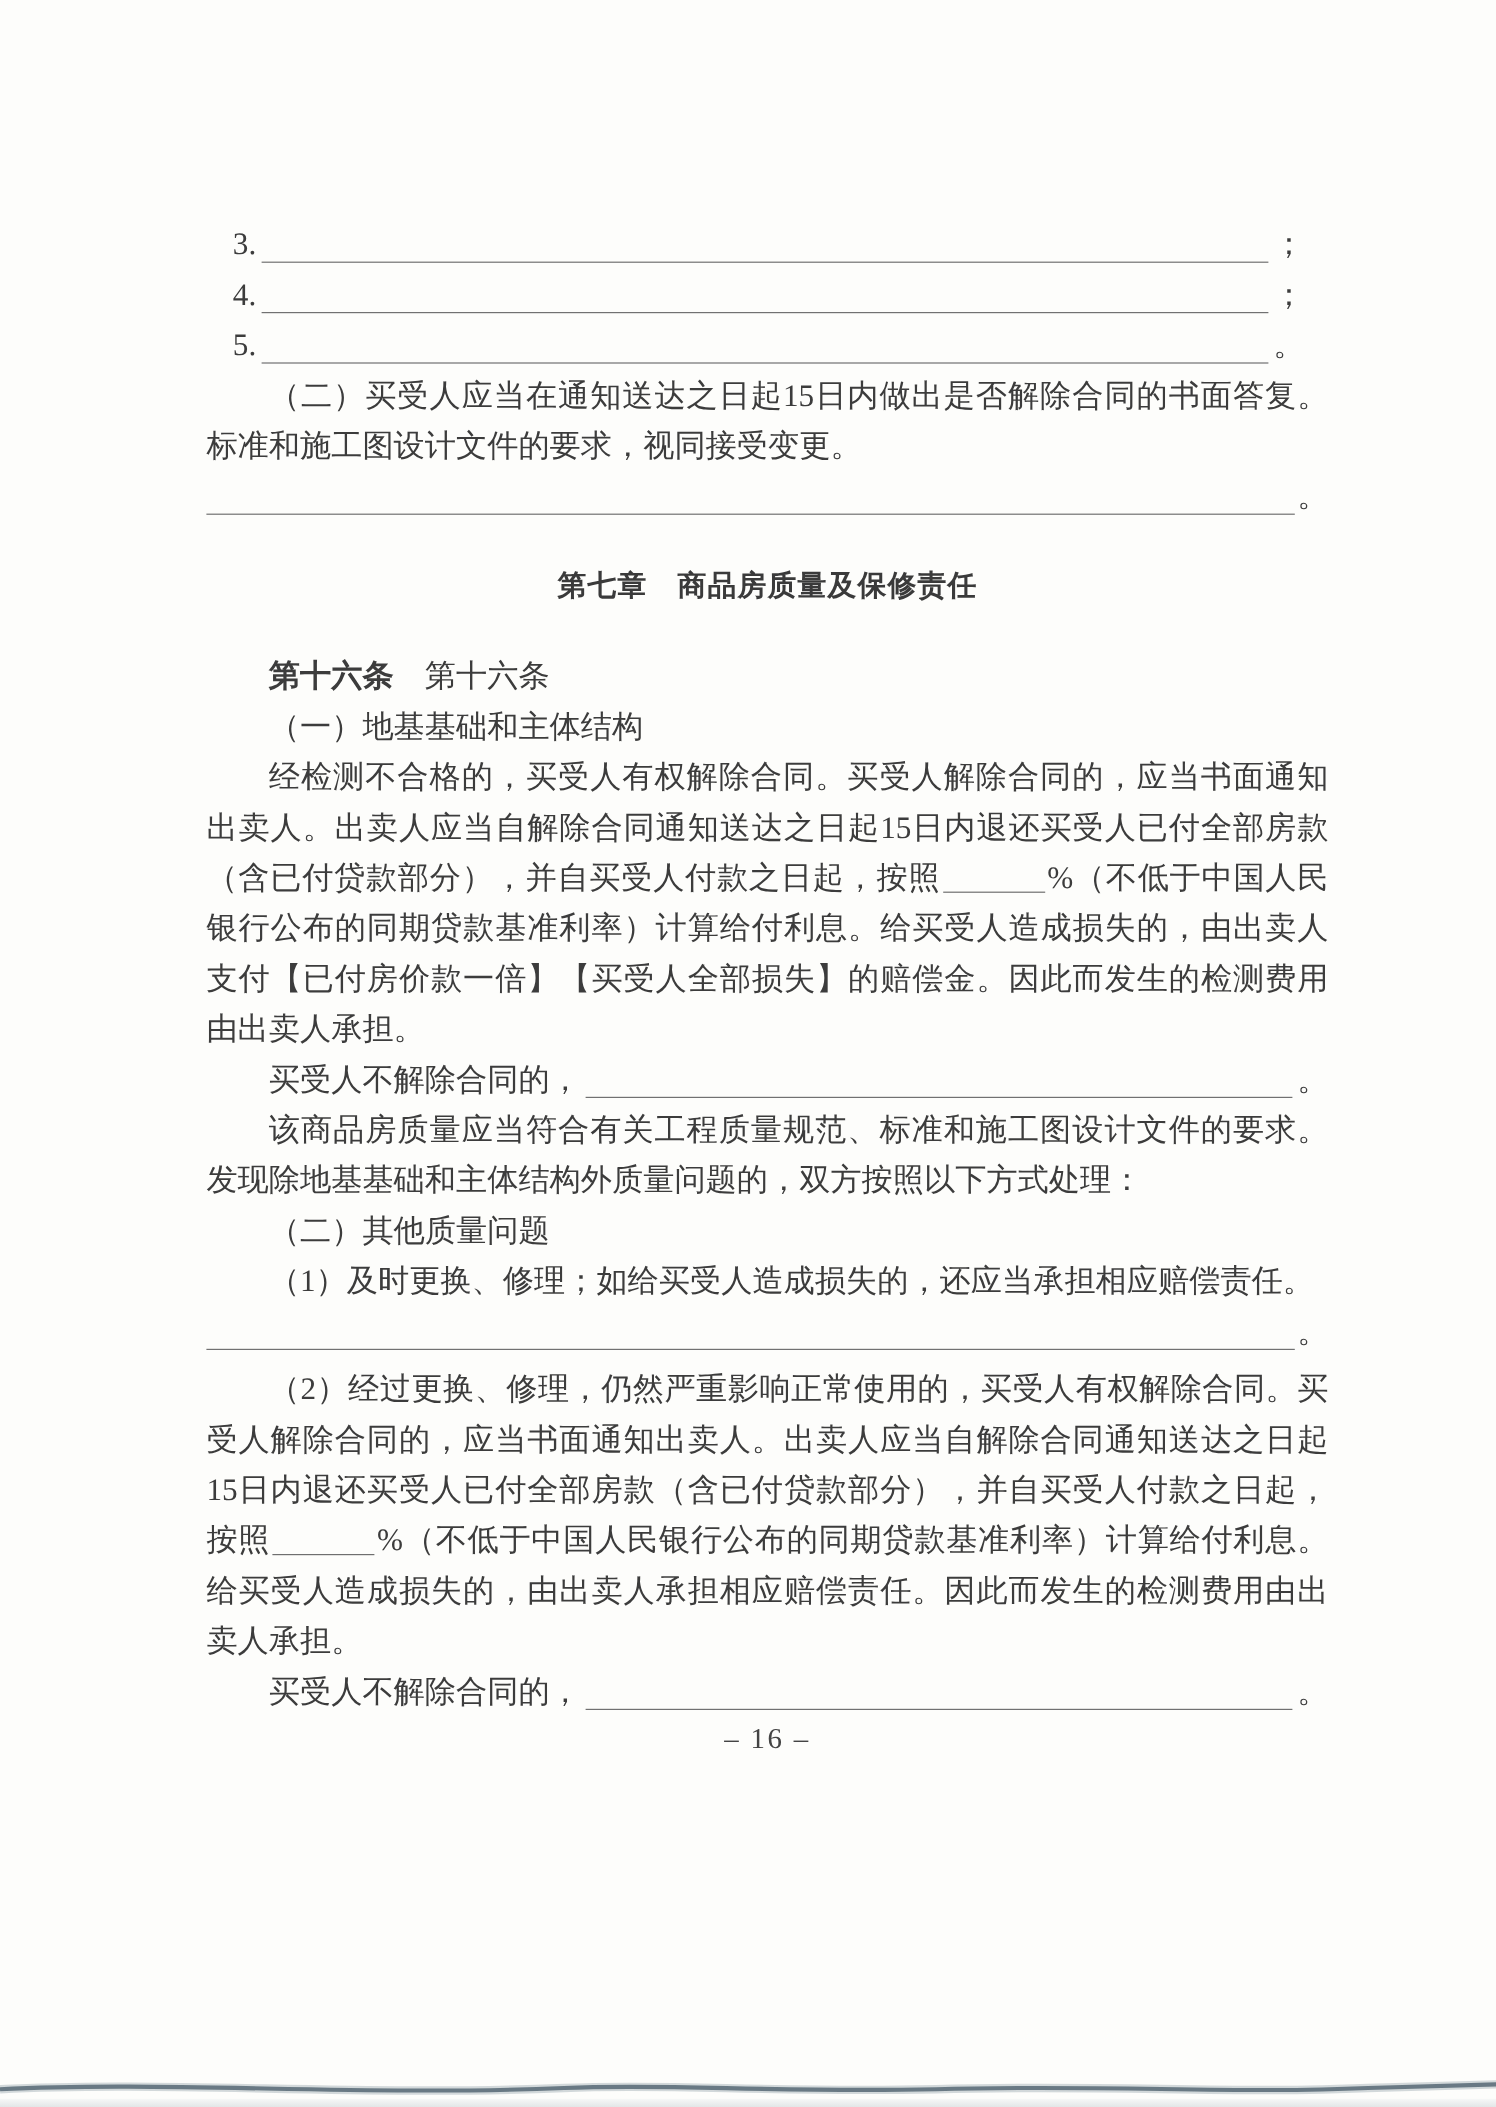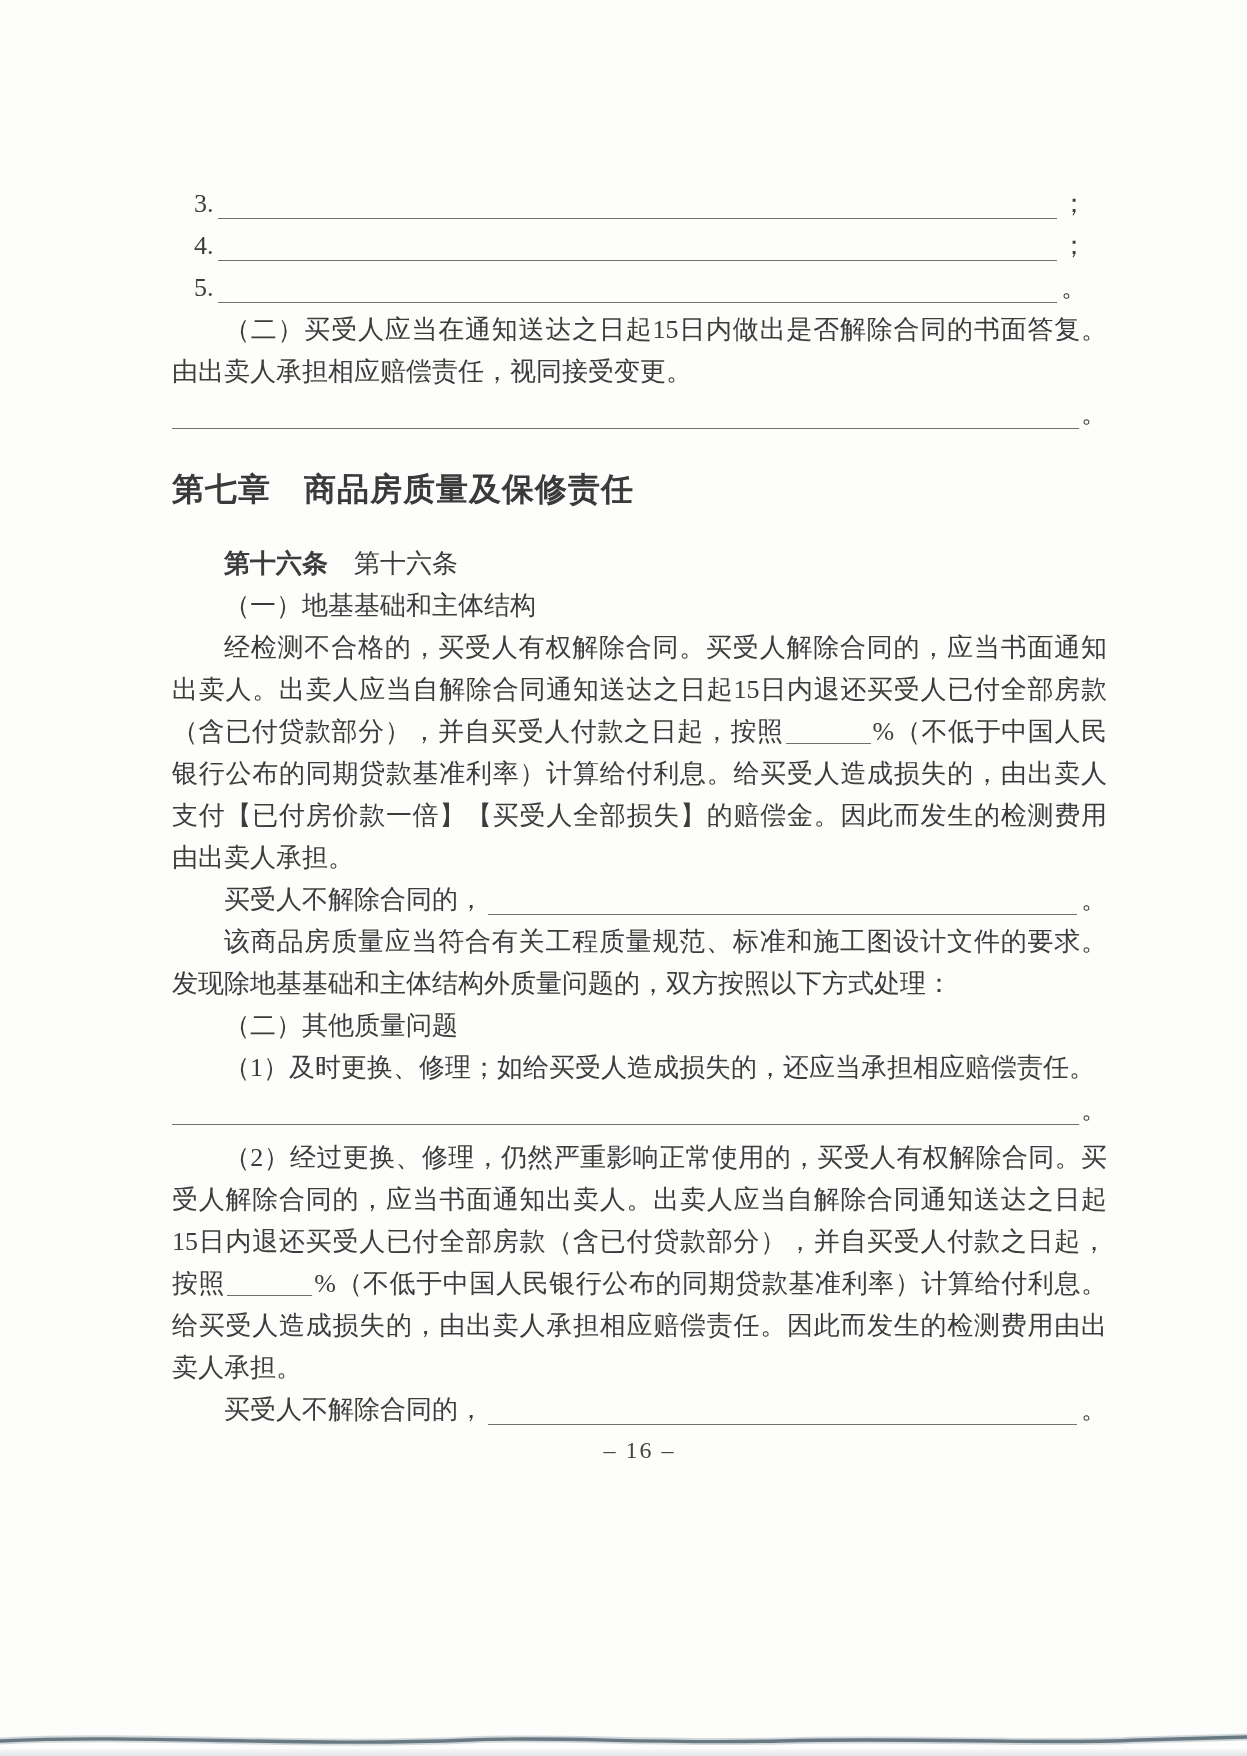--- a/index.html
+++ b/index.html
@@ -12,22 +12,22 @@
     overflow:hidden;
   }
   #doc {
     position:absolute; left:172px; top:183px; width:935px;
     font-size:26px; line-height:42px;
   }
   p.para {
     margin:0; text-align:justify; text-indent:2em;
   }
   .chapter-heading {
-    font-size:32px; line-height:44px; font-weight:bold;
-    letter-spacing:1px; color:#3a3a3a;
+    font-size:24px; line-height:44px; font-weight:bold;
+    text-align:center; letter-spacing:1px; color:#3a3a3a;
     margin:32px 0;
   }
   .bold { font-weight:bold; }
   
   .num-row {
     display:flex; align-items:stretch; height:42px;
     padding-left:22px; padding-right:20px;
   }
   .num-row .num { line-height:42px; }
   .rule {
@@ -70,21 +70,21 @@
     <div class="num-row">
       <span class="num">4.</span>
       <span class="rule"></span>
       <span class="punct">；</span>
     </div>
     <div class="num-row">
       <span class="num">5.</span>
       <span class="rule"></span>
       <span class="punct">。</span>
     </div>
-    <p class="para"><span>（二）买受人应当在通知送达之日起15日内做出是否解除合同的书面答复。由出卖人承担相应赔偿责任，视同接受变更。</span></p>
+    <p class="para"><span>（二）买受人应当在通知送达之日起15日内做出是否解除合同的书面答复。标准和施工图设计文件的要求，视同接受变更。</span></p>
     <div class="fill-row">
       <span class="rule"></span>
       <span class="punct">。</span>
     </div>
     <div class="chapter-heading">第七章　商品房质量及保修责任</div>
     <p class="para"><span class="bold">第十六条</span><span>　第十六条</span></p>
     <p class="para"><span>（一）地基基础和主体结构</span></p>
     <p class="para"><span>经检测不合格的，买受人有权解除合同。买受人解除合同的，应当书面通知出卖人。出卖人应当自解除合同通知送达之日起15日内退还买受人已付全部房款（含已付贷款部分），并自买受人付款之日起，按照</span><span class="blank" style="width: 85px;"></span><span>%（不低于中国人民银行公布的同期贷款基准利率）计算给付利息。给买受人造成损失的，由出卖人支付【已付房价款一倍】【买受人全部损失】的赔偿金。因此而发生的检测费用由出卖人承担。</span></p>
     <div class="tail-row">
       <span class="lead">买受人不解除合同的，</span>

